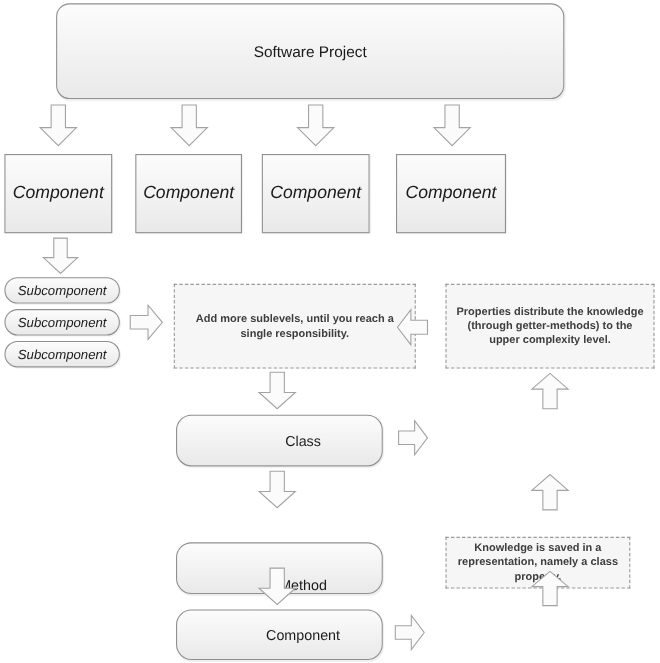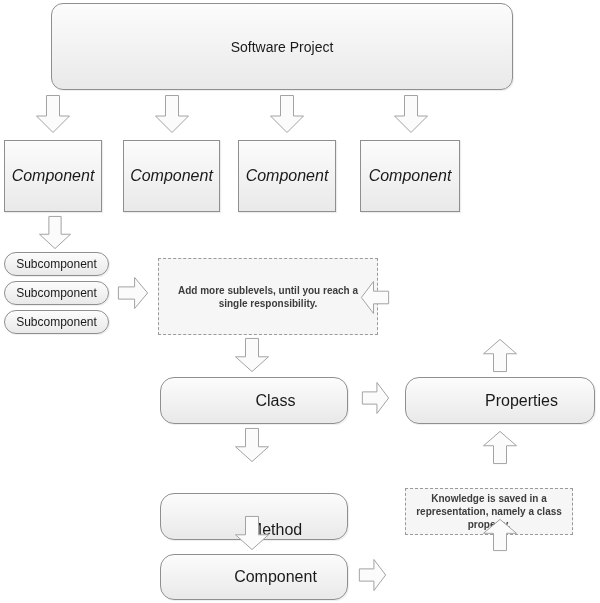--- a/index.html
+++ b/index.html
@@ -18,22 +18,22 @@
     align-items: center;
     justify-content: center;
     text-align: center;
     border: 1px solid var(--node-border, #8f8f8f);
     background: linear-gradient(180deg, var(--node-fill-top, #fcfcfc) 0%, var(--node-fill-bottom, #e9e9e9) 100%);
     color: var(--label-text, #1a1a1a);
     box-shadow: 1px 1px 1px rgba(0,0,0,0.07);
   }
   .root  { border-radius: 12px; font-size: 14px; }
   .comp  { border-radius: 0; font-size: 16px; font-style: italic; }
-  .pill  { border-radius: 12px; font-size: 12px; }
-  .mid   { border-radius: 14px; font-size: 16px; padding-left: 43px; }
+  .pill  { border-radius: 12px; font-size: 12px; font-style: italic; }
+  .mid   { border-radius: 14px; font-size: 13px; padding-left: 43px; }
   .dashed {
     position: absolute;
     display: flex;
     align-items: center;
     justify-content: center;
     text-align: center;
     border: 1px dashed var(--dashed-border, #9a9a9a);
     background: var(--dashed-fill, #f6f6f6);
     color: var(--note-text, #3d3d3d);
     font-size: 10px;
@@ -105,38 +105,38 @@
   </svg>
 
   <div class="dashed" style="left:158px; top:258px; width:220px; height:77px;">
     <span class="lbl">Add more sublevels, until you reach a single responsibility.</span>
   </div>
 
   <svg class="arrow" style="left:361px; top:281px; width:28px; height:33px;" viewBox="0 0 38 34" preserveAspectRatio="none">
     <path d="M37.5 10.5 L17 10.5 L17 0.5 L0.5 17 L17 33.5 L17 23.5 L37.5 23.5 Z"></path>
   </svg>
 
+  <div class="dashed" style="left:405px; top:258px; width:190px; height:77px;">
+    <span class="lbl">Properties distribute the knowledge (through getter-methods) to the upper complexity level.</span>
+  </div>
 
   <svg class="arrow" style="left:235px; top:338px; width:34px; height:34px;" viewBox="0 0 34 38" preserveAspectRatio="none">
     <path d="M10.5 0.5 L23.5 0.5 L23.5 21 L33.5 21 L17 37.5 L0.5 21 L10.5 21 Z"></path>
   </svg>
 
   <svg class="arrow" style="left:483px; top:339px; width:34px; height:33px;" viewBox="0 0 34 38" preserveAspectRatio="none">
     <path d="M10.5 37.5 L23.5 37.5 L23.5 17 L33.5 17 L17 0.5 L0.5 17 L10.5 17 Z"></path>
   </svg>
 
   <div class="node mid" style="left:160px; top:377px; width:188px; height:47px;">
     <span class="lbl">Class</span>
   </div>
   <svg class="arrow" style="left:362px; top:382px; width:27px; height:32px;" viewBox="0 0 38 34" preserveAspectRatio="none">
     <path d="M0.5 10.5 L21 10.5 L21 0.5 L37.5 17 L21 33.5 L21 23.5 L0.5 23.5 Z"></path>
   </svg>
-  <div class="node mid" style="left:405px; top:377px; width:190px; height:47px;">
-    <span class="lbl">Properties</span>
-  </div>
 
   <svg class="arrow" style="left:235px; top:428px; width:34px; height:34px;" viewBox="0 0 34 38" preserveAspectRatio="none">
     <path d="M10.5 0.5 L23.5 0.5 L23.5 21 L33.5 21 L17 37.5 L0.5 21 L10.5 21 Z"></path>
   </svg>
 
   <svg class="arrow" style="left:483px; top:431px; width:34px; height:33px;" viewBox="0 0 34 38" preserveAspectRatio="none">
     <path d="M10.5 37.5 L23.5 37.5 L23.5 17 L33.5 17 L17 0.5 L0.5 17 L10.5 17 Z"></path>
   </svg>
 
   <div class="node mid" style="left:160px; top:493px; width:188px; height:47px;align-items:flex-end;">

